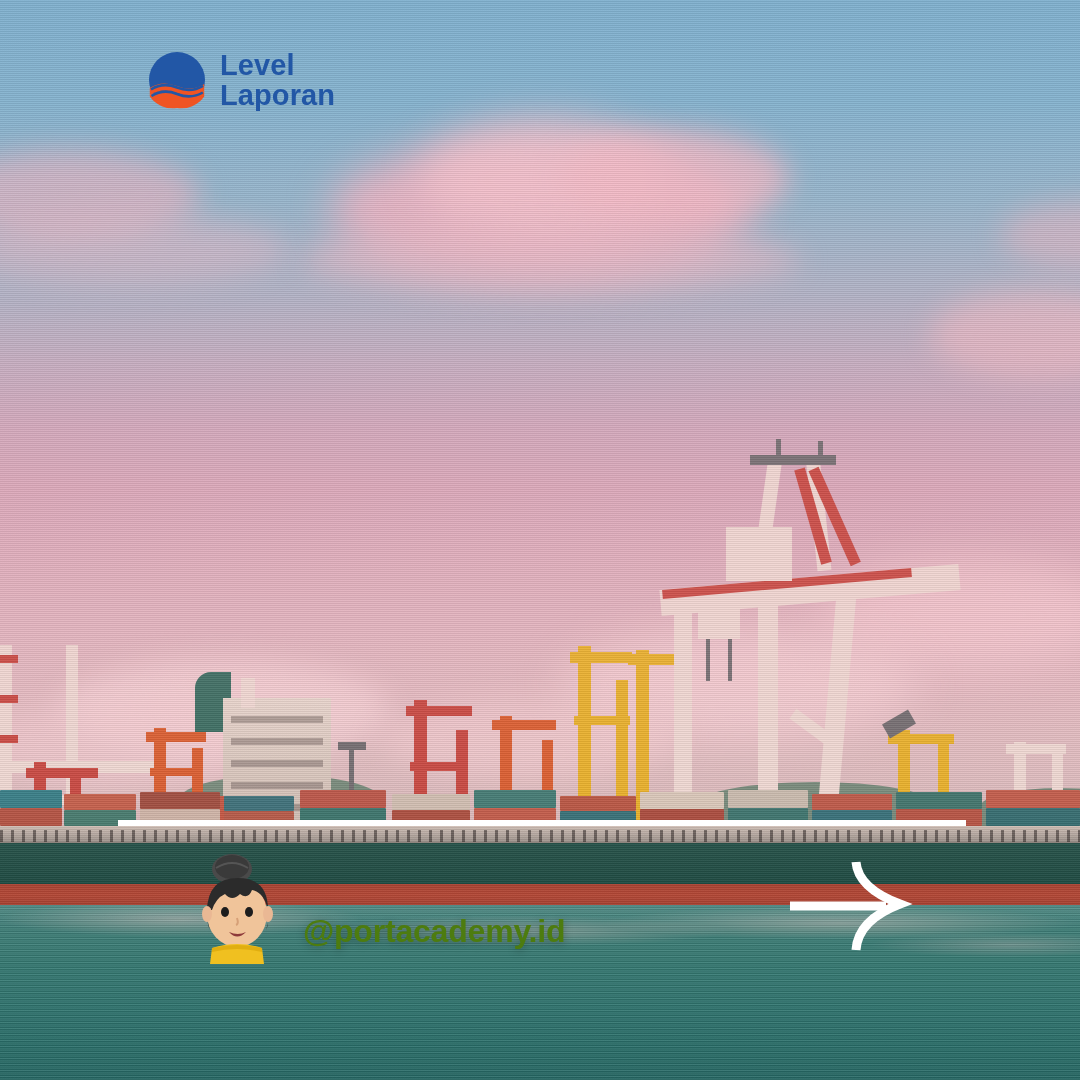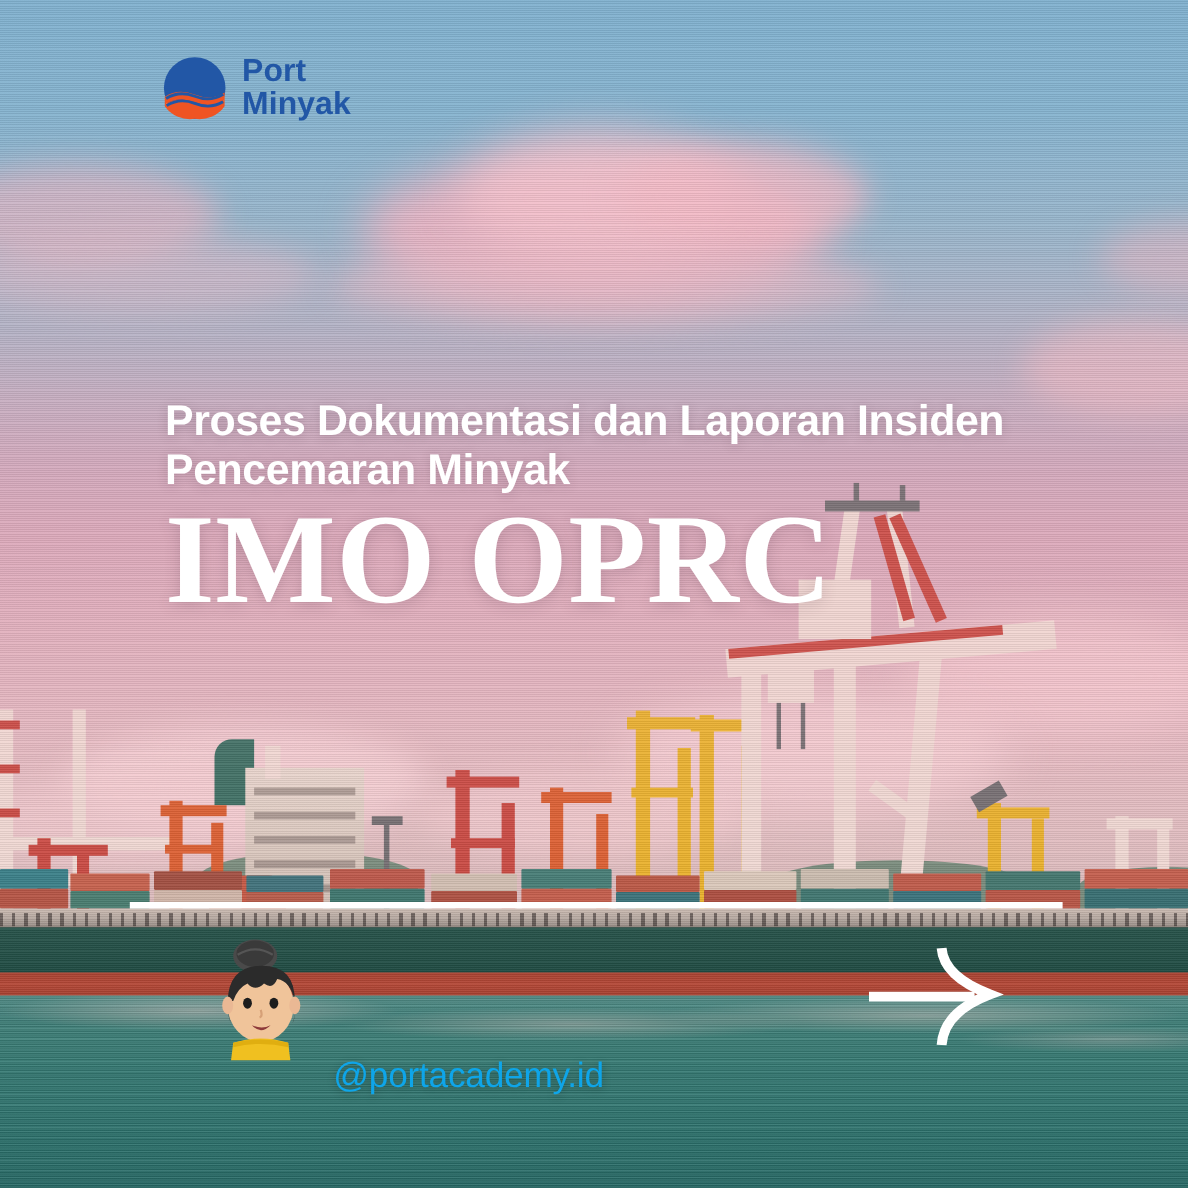--- a/index.html
+++ b/index.html
@@ -143,22 +143,22 @@
   }
   .avatar{
     position:absolute; left:192px; top:852px; width:92px; height:112px;
   }
   .brand{
     position:absolute; left:303px; top:862px;
     color:#ffffff; font-weight:700; font-size:38px; letter-spacing:-.2px;
     text-shadow:0 2px 8px rgba(0,0,0,.28);
   }
   .handle{
-    position:absolute; left:303px; top:959px;
-    color:#0ea5e9; font-weight:400; font-size:32px; letter-spacing:-.2px;
+    position:absolute; left:303px; top:913px;
+    color:#4d7c0f; font-weight:700; font-size:32px; letter-spacing:-.2px;
     text-shadow:0 2px 8px rgba(0,0,0,.28);
   }
   .arrow{ position:absolute; left:790px; top:858px; width:130px; height:96px; }
 </style>
 </head>
 <body>
 
 <div class="poster">
 
   <div class="photo">
@@ -329,28 +329,26 @@
     <div class="logo-mark">
       <svg width="58" height="58" viewBox="0 0 58 58">
         <circle cx="29" cy="29" r="28" fill="#2257a6"></circle>
         <path d="M1.8 37 Q14 29 29 35 Q44 41 56.2 33 L56.2 40 Q44 48 29 42 Q14 36 1.8 44 Z" fill="#ef5423"></path>
         <path d="M1.8 44 Q14 36 29 42 Q44 48 56.2 40 L56.2 45.5 A28 28 0 0 1 29 57 A28 28 0 0 1 1.8 45.5 Z" fill="#ef5423"></path>
         <path d="M3 38.5 Q15 31 29 36.5 Q43 42 55 34.8" stroke="#2257a6" stroke-width="2.6" fill="none"></path>
         <path d="M3.5 45 Q15.5 37.5 29 43 Q43 48.5 54.8 41.5" stroke="#2257a6" stroke-width="2.6" fill="none"></path>
       </svg>
     </div>
     <div class="logo-text">
-      <div>Port</div>
-      <div>Minyak</div>
-    </div>
-  </div>
-
-  <div class="subtitle">Proses Dokumentasi dan Laporan Insiden Pencemaran Minyak</div>
+      <div>Level</div>
+      <div>Laporan</div>
+    </div>
+  </div>
+
   <div class="headline">
-    <div>IMO OPRC</div>
   </div>
 
   <div class="divider"></div>
 
   <div class="avatar">
     <svg width="92" height="112" viewBox="0 0 92 112">
 
       <ellipse cx="40" cy="17" rx="20" ry="15" fill="#4a4a4a"></ellipse>
       <ellipse cx="40" cy="15" rx="17" ry="12" fill="#3a3a3a"></ellipse>
       <path d="M24 16 Q40 6 56 16" stroke="#555" stroke-width="2" fill="none"></path>

